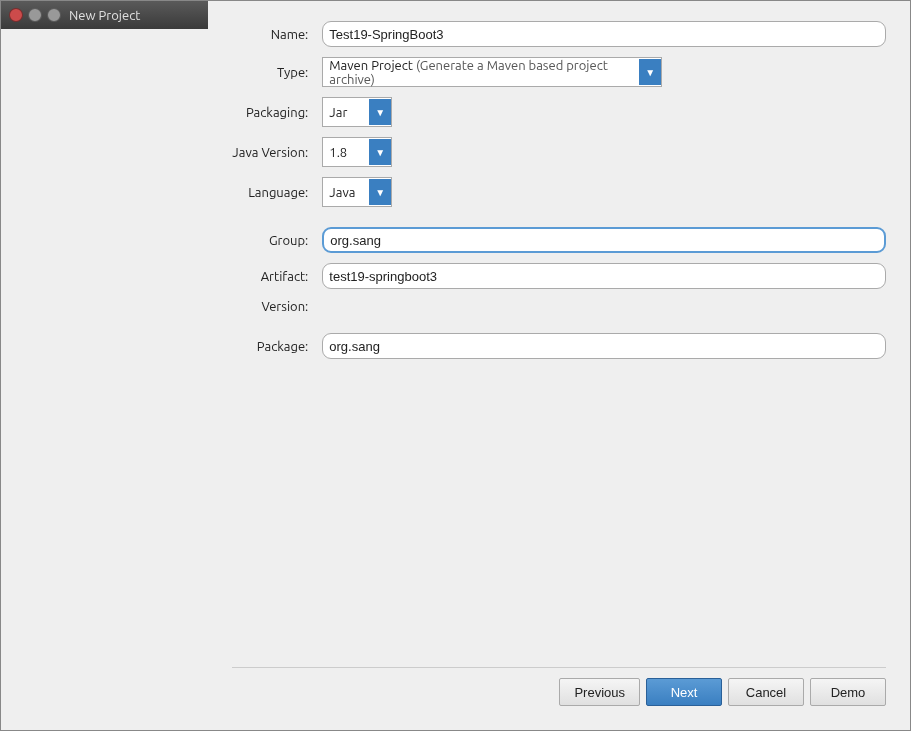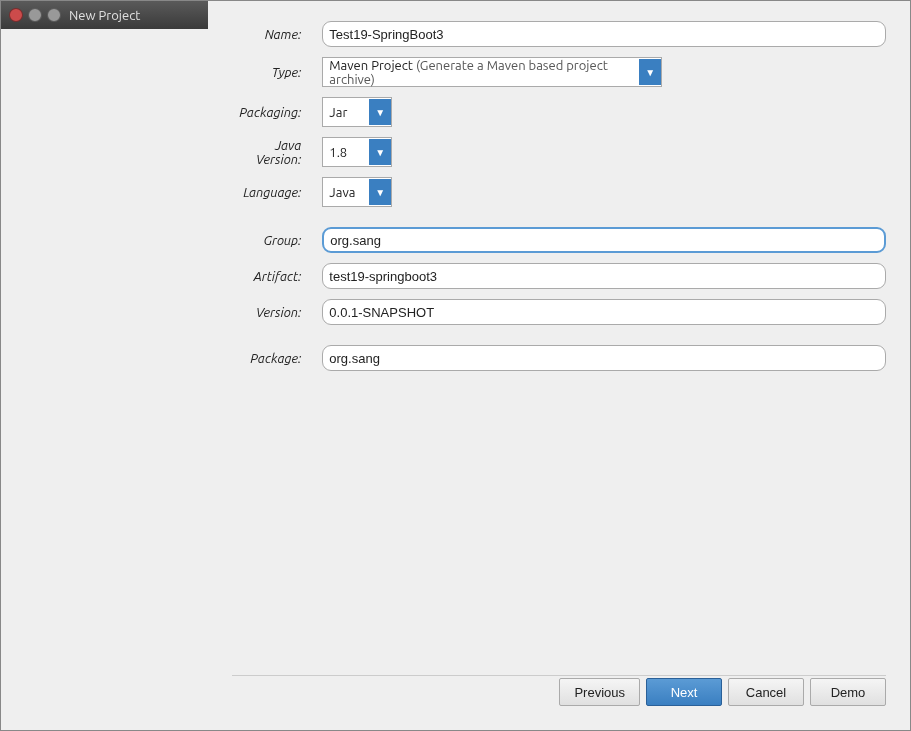--- a/index.html
+++ b/index.html
@@ -70,24 +70,23 @@
 
     .form-row {
       display: flex;
       align-items: center;
       margin-bottom: 10px;
     }
 
     .form-label {
       width: 90px;
       text-align: right;
-      padding-right: 21px;
-      color: #222;
-      font-size: 13px;
-      font-style: italic;
+      padding-right: 14px;
+      color: #222;
+      font-size: 13px;
     }
 
     .form-control {
       flex: 1;
       height: 26px;
       border: 1px solid #aaa;
       background: #fff;
       padding: 2px 6px;
       font-size: 13px;
       color: #222;
@@ -147,21 +146,21 @@
 
     .separator {
       height: 10px;
     }
 
     .button-bar {
       display: flex;
       justify-content: flex-end;
       align-items: center;
       gap: 6px;
-      padding-top: 2px;
+      padding-top: 10px;
       padding-bottom: 8px;
       border-top: 1px solid #ccc;
     }
 
     .btn {
       height: 28px;
       min-width: 76px;
       padding: 0 14px;
       font-size: 13px;
       border: 1px solid #aaa;
@@ -249,21 +248,20 @@
         <input class="form-control input-wide focused" type="text" value="org.sang" style="">
       </div>
 
       <div class="form-row">
         <span class="form-label">Artifact:</span>
         <input class="form-control input-wide" type="text" value="test19-springboot3" style="">
       </div>
 
       <div class="form-row">
         <span class="form-label">Version:</span>
-        <input class="form-control input-wide" type="text" value="0.0.1-SNAPSHOT" style="">
       </div>
 
       <div class="separator"></div>
 
 
       <div class="form-row">
         <span class="form-label">Package:</span>
         <input class="form-control input-wide" type="text" value="org.sang" style="">
       </div>
 

